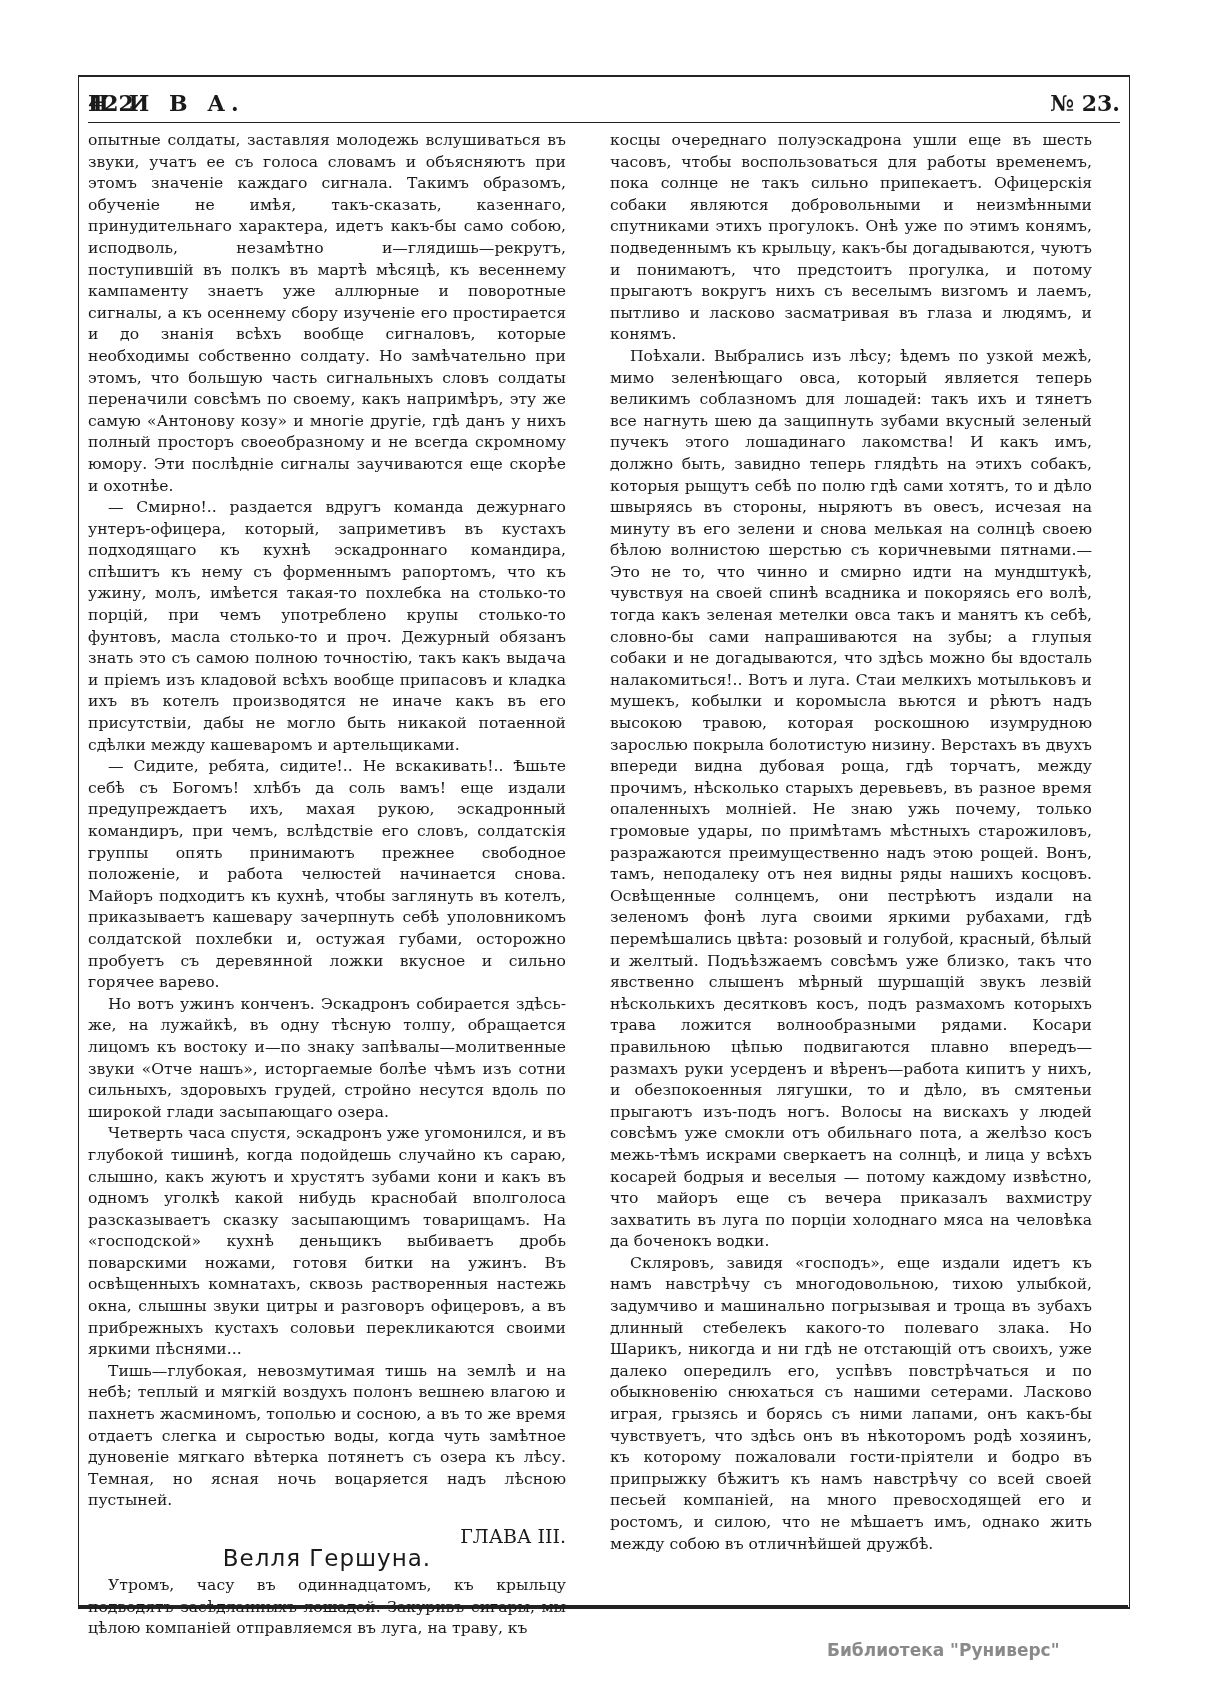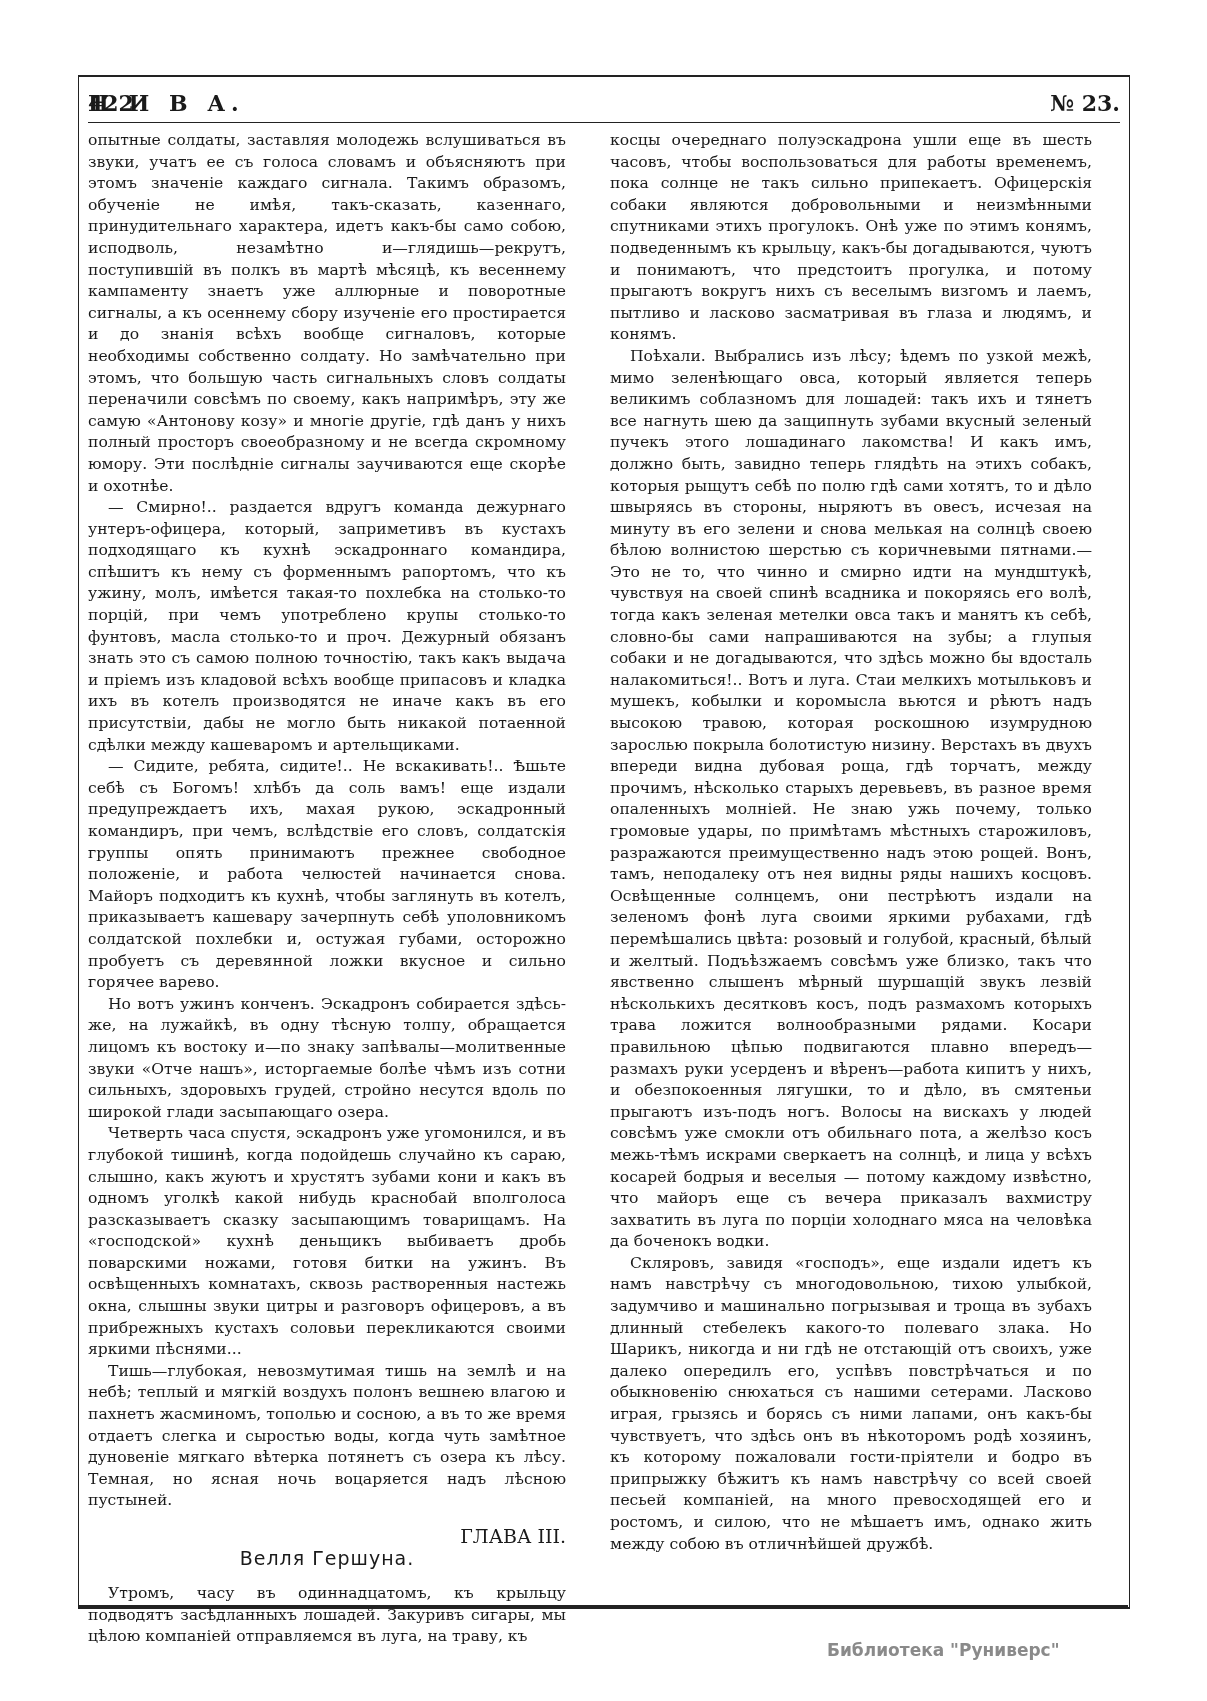--- a/index.html
+++ b/index.html
@@ -9,21 +9,21 @@
   .header .pnum{position:absolute;left:0;top:0;}
   .header .title{position:absolute;left:0;right:0;text-align:left;letter-spacing:6px;}
   .header .issue{position:absolute;right:0;top:0;}
   .hrule{position:absolute;left:88px;top:122px;width:1032px;border-top:1.5px solid #222;}
   .col{position:absolute;top:130px;width:478px;font-size:15.6px;line-height:21.6px;text-align:justify;}
   .col.left{left:88px;}
   .col.right{left:610px;width:482px;}
   .col p{margin:0;text-indent:0;}
   .col p.ind{text-indent:20px;}
   .chapter{text-align:right;font-size:19px;margin-top:14px;}
-  .subtitle{text-align:center;font-size:19px;font-family:"DejaVu Sans",sans-serif;letter-spacing:1px;margin-bottom:14px;}
+  .subtitle{text-align:center;font-size:23px;font-family:"DejaVu Sans",sans-serif;letter-spacing:1px;margin-bottom:6px;}
   .bottomrule{position:absolute;left:78px;top:1605px;width:1050px;border-top:2px solid #222;}
   .watermark{position:absolute;left:827px;top:1640px;font-family:"DejaVu Sans",sans-serif;font-weight:bold;font-size:17px;color:#8a8a8a;}
 </style>
 </head>
 <body>
 
 <div class="frame"></div>
 
 <div class="header">
   <span class="pnum">422</span>

